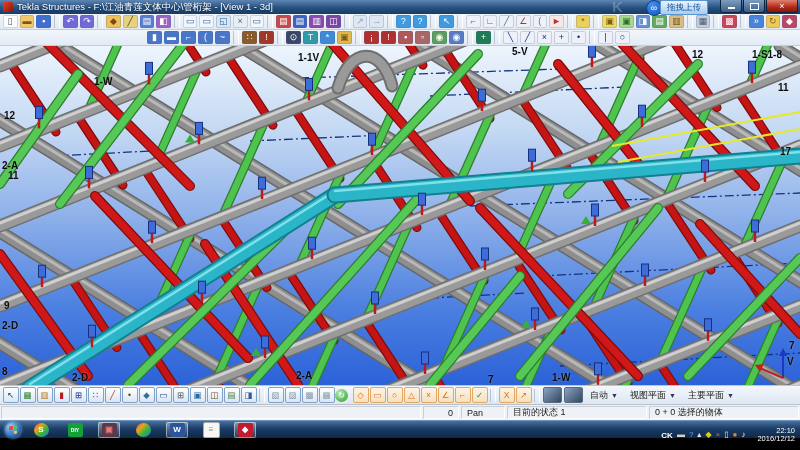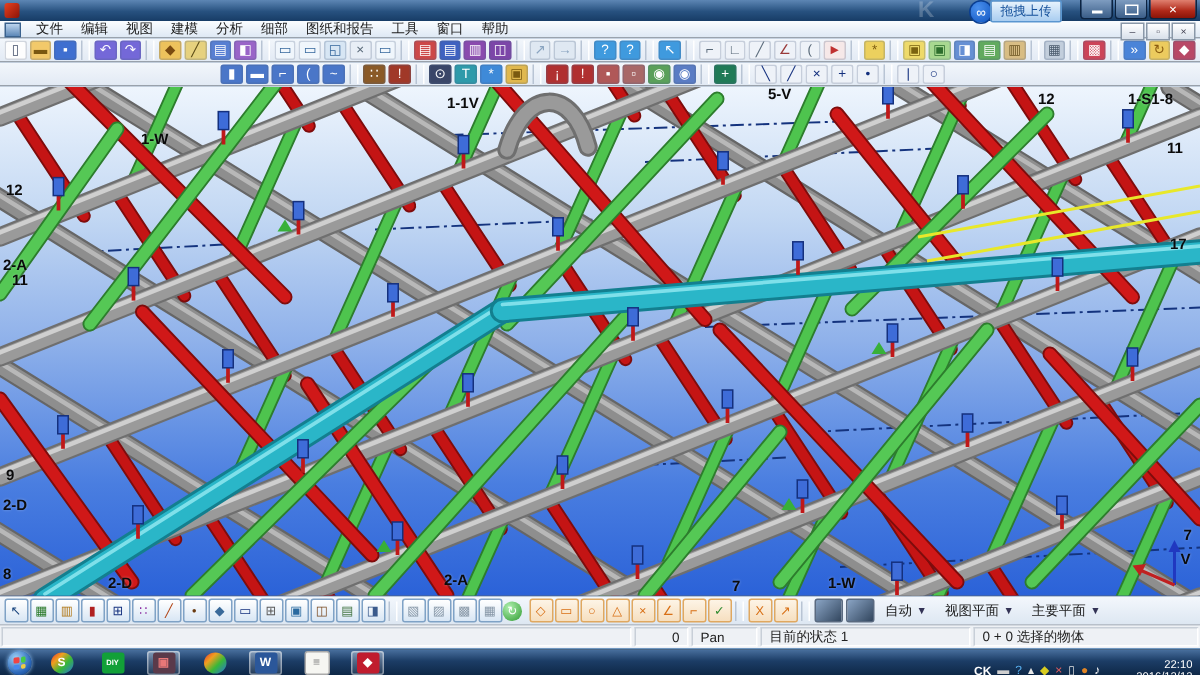--- a/index.html
+++ b/index.html
@@ -80,56 +80,48 @@
   .orbflag{position:absolute;left:4px;top:4px;width:8px;height:8px;display:grid;grid-template-columns:1fr 1fr;gap:1px;transform:skewY(-6deg);}
   .orbflag span{border-radius:1px;}
   .tapp{width:22px;height:16px;margin-right:12px;border-radius:2px;display:flex;align-items:center;justify-content:center;flex:0 0 auto;}
   .tapp.active{background:linear-gradient(rgba(255,255,255,.35),rgba(255,255,255,.08));box-shadow:inset 0 0 0 1px rgba(255,255,255,.45);}
   .tico{width:15px;height:14px;border-radius:2px;display:flex;align-items:center;justify-content:center;
     font-size:7px;font-weight:bold;}
   .tico.multi{background:linear-gradient(135deg,#e83030,#f0a020 30%,#38b838 60%,#2870e0);border-radius:50%;}
   .tray{position:absolute;right:2px;top:0;height:28px;display:flex;align-items:center;gap:4px;color:#fff;}
   .trico{font-size:8px;line-height:10px;}
   .imetext{font-size:8px;font-weight:bold;}
-  .clock{text-align:right;font-size:7.5px;line-height:8px;margin-left:20px;padding-right:3px;}
+  .clock{text-align:right;font-size:7.5px;line-height:8px;margin-left:8px;padding-right:3px;}
 </style>
 </head>
 <body>
 
 <div id="app">
 
   <div class="titlebar">
     <span class="appicon"></span>
+    <span class="tb-title">Tekla Structures - F:\江油青莲文体中心\管桁架 - [View 1 - 3d]</span>
     <span class="watermark">K V</span>
     <div class="upbtn">
       <span class="upcloud">∞</span>
       <span class="uplabel">拖拽上传</span>
     </div>
     <div class="wbtns">
       <div class="wbtn">
           <span class="glyph-min"></span>
         </div>
       <div class="wbtn">
           <span class="glyph-max"></span>
         </div>
       <div class="wbtn close">
           <span class="glyph-x">×</span>
         </div>
     </div>
   </div>
 
-  <div class="menubar">
-    <span class="childicon"></span>
-    <span id="menuItems"><span class="mitem">文件</span><span class="mitem">编辑</span><span class="mitem">视图</span><span class="mitem">建模</span><span class="mitem">分析</span><span class="mitem">细部</span><span class="mitem">图纸和报告</span><span class="mitem">工具</span><span class="mitem">窗口</span><span class="mitem">帮助</span></span>
-    <div class="cbtns">
-      <div class="cbtn">–</div>
-      <div class="cbtn">▫</div>
-      <div class="cbtn">×</div>
-    </div>
-  </div>
 
   <div class="toolbar" id="toolbar1">
       <div class="tbi" style="background: rgb(253, 253, 253); color: rgb(68, 80, 106);">▯</div>
       <div class="tbi" style="background: rgb(242, 201, 106); color: rgb(122, 88, 16);">▬</div>
       <div class="tbi" style="background: rgb(63, 111, 208); color: rgb(255, 255, 255);">▪</div>
       <span class="tsep"></span>
       <div class="tbi" style="background: rgb(116, 104, 216); color: rgb(255, 255, 255);">↶</div>
       <div class="tbi" style="background: rgb(116, 104, 216); color: rgb(255, 255, 255);">↷</div>
       <span class="tsep"></span>
       <div class="tbi" style="background: rgb(237, 194, 92); color: rgb(122, 74, 16);">◆</div>

